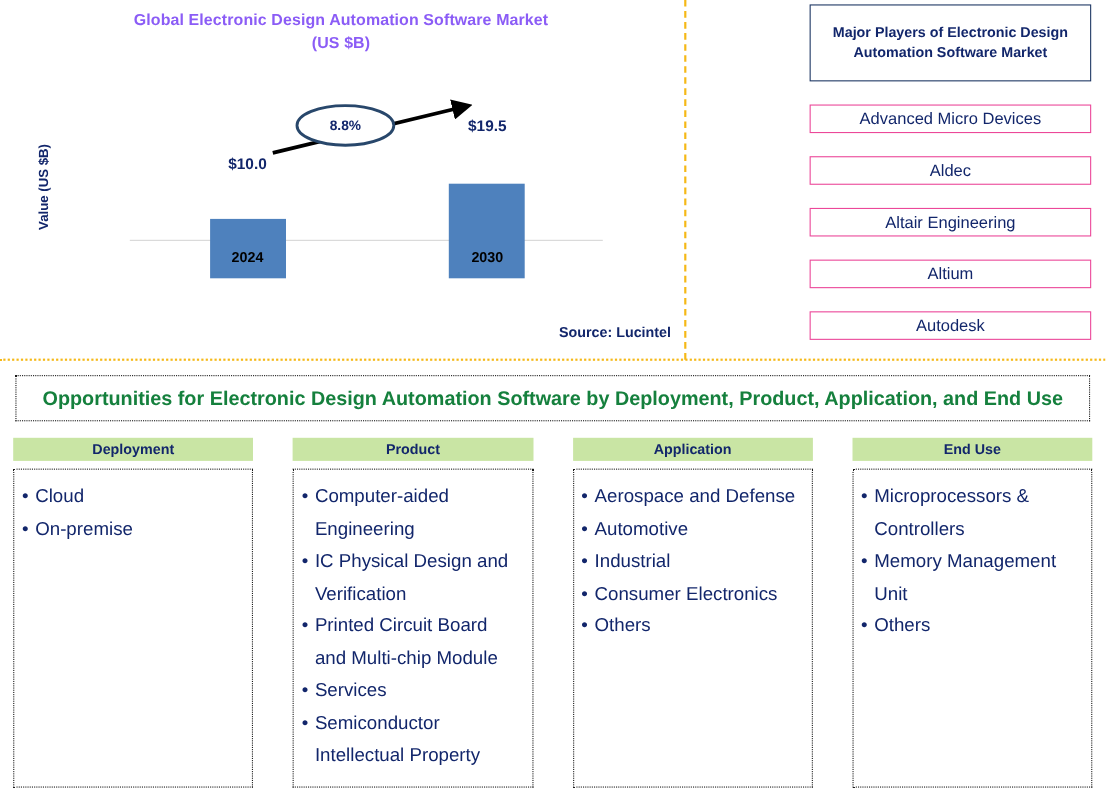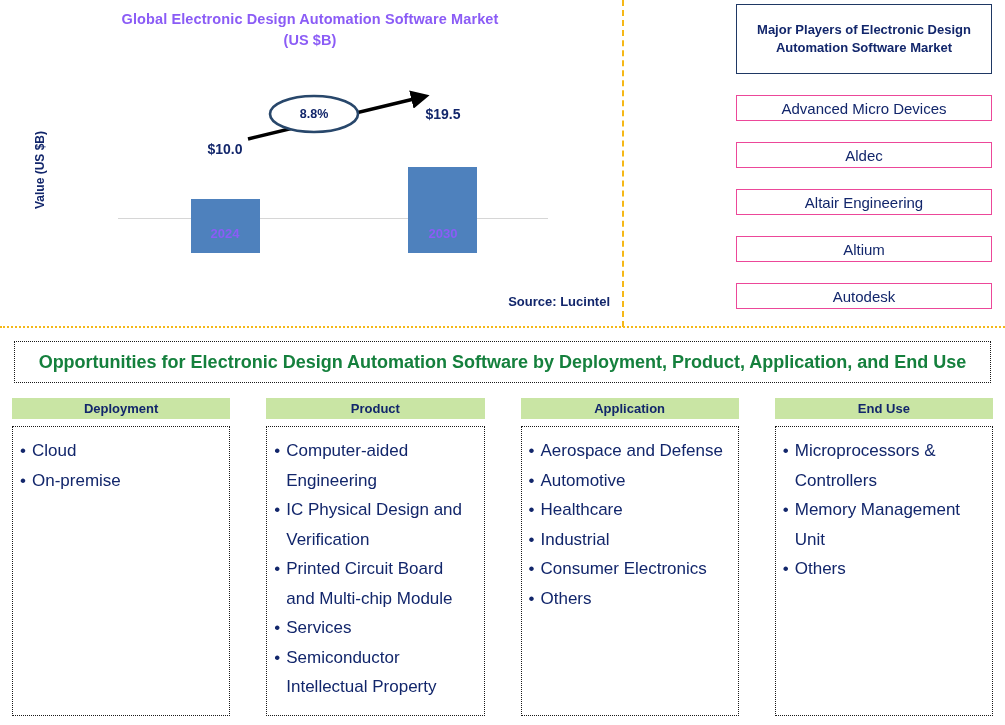--- a/index.html
+++ b/index.html
@@ -46,21 +46,21 @@
   .bar-value {
     position: absolute;
     font-size: 14px; font-weight: bold; color: #12266b;
     white-space: nowrap; text-align: center; width: 90px;
   }
   .val-2024 { left: 180px; top: 63px; }
   .val-2030 { left: 398px; top: 28px; }
 
   .xtick {
     position: absolute; top: 148px; width: 110px; text-align: center;
-    font-size: 13px; font-weight: bold; color: #8b5cf6;
+    font-size: 13px; font-weight: bold; color: #000000;
   }
   .xtick-2024 { left: 170px; }
   .xtick-2030 { left: 388px; }
 
   .growth-svg { position: absolute; left: 0; top: 0; width: 622px; height: 175px; overflow: visible; }
 
   .cagr-label {
     position: absolute; left: 274px; top: 29px;
     width: 80px; text-align: center;
     font-size: 12.5px; font-weight: bold; color: #12266b;
@@ -215,21 +215,20 @@
         </ul>
       </div>
     </div>
 
     <div class="col">
       <div class="col-head">Application</div>
       <div class="col-body">
         <ul>
           <li>Aerospace and Defense</li>
           <li>Automotive</li>
-          <li>Healthcare</li>
           <li>Industrial</li>
           <li>Consumer Electronics</li>
           <li>Others</li>
         </ul>
       </div>
     </div>
 
     <div class="col">
       <div class="col-head">End Use</div>
       <div class="col-body">

